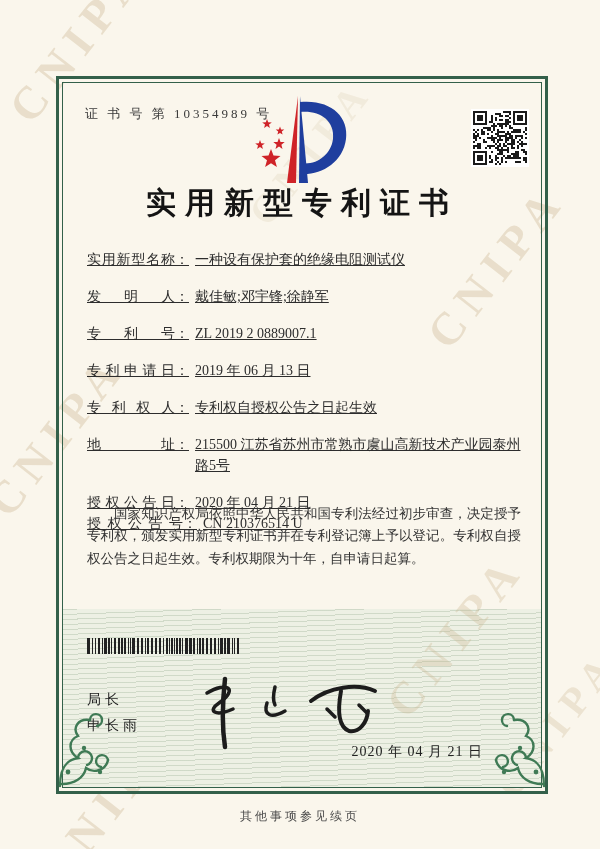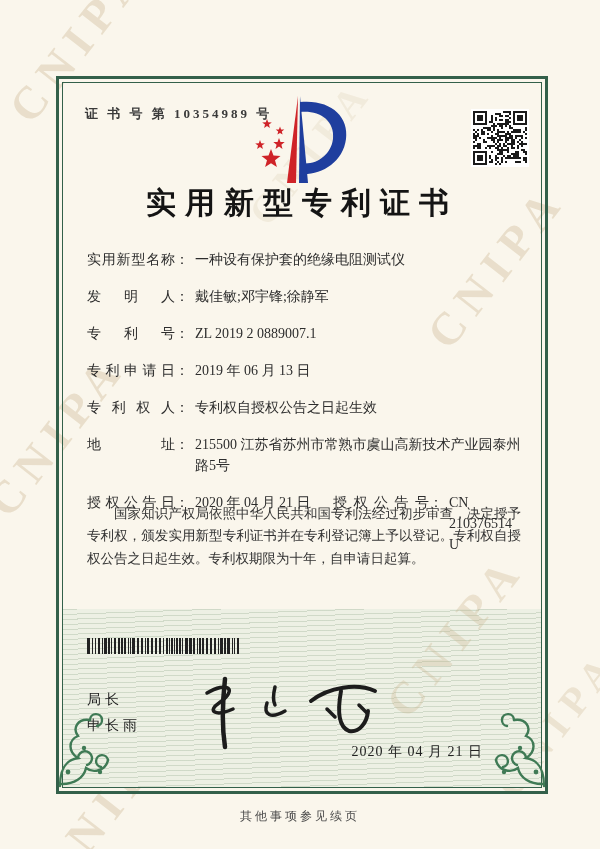--- a/index.html
+++ b/index.html
@@ -34,42 +34,42 @@
     z-index:0;
   }
   .wm-inner{
     position:absolute;left:300px;top:530px;z-index:1;
     font-weight:bold;font-size:46px;letter-spacing:10px;
     color:#c9b38c;opacity:.30;transform:rotate(-52deg);pointer-events:none;
   }
   
   .cert-no{
     position:absolute;left:26px;top:26px;z-index:3;
-    font-size:13px;letter-spacing:3px;color:#3a3a3a;font-weight:bold;
+    font-size:13px;letter-spacing:3px;color:#3a3a3a;
   }
   .logo{position:absolute;top:14px;left:50%;transform:translateX(-50%);z-index:3;}
   .qr{position:absolute;right:16px;top:30px;z-index:3;}
   .title{
     position:absolute;top:104px;left:0;width:100%;z-index:3;
     text-align:center;font-size:30px;font-weight:bold;letter-spacing:9px;color:#141414;
   }
   
   .fields{
     position:absolute;top:170px;left:28px;right:22px;z-index:3;
-    font-size:14px;color:#2d2d2d;
+    font-size:14px;color:#2d2d2d;text-decoration:underline;
   }
   .frow{display:flex;margin-bottom:16px;line-height:21px;}
   .flabel{
     width:88px;flex:none;
     text-align:justify;text-align-last:justify;
   }
   .colon{flex:none;margin-right:6px;}
   .fvalue{flex:1;}
   .fvalue.addr{max-width:358px;}
-  .dual{display:flex;}
+  .dual{display:flex;flex-direction:column;}
   .dual .half{display:flex;line-height:21px;}
   .dual .half.left{width:246px;flex:none;}
   .dual .flabel2{width:96px;flex:none;text-align:justify;text-align-last:justify;}
   
   .paras{
     position:absolute;top:424px;left:28px;right:24px;z-index:3;
     font-size:13.5px;line-height:1.66;color:#333;text-align:justify;
   }
   .paras p{margin:0;text-indent:2em;}
   

